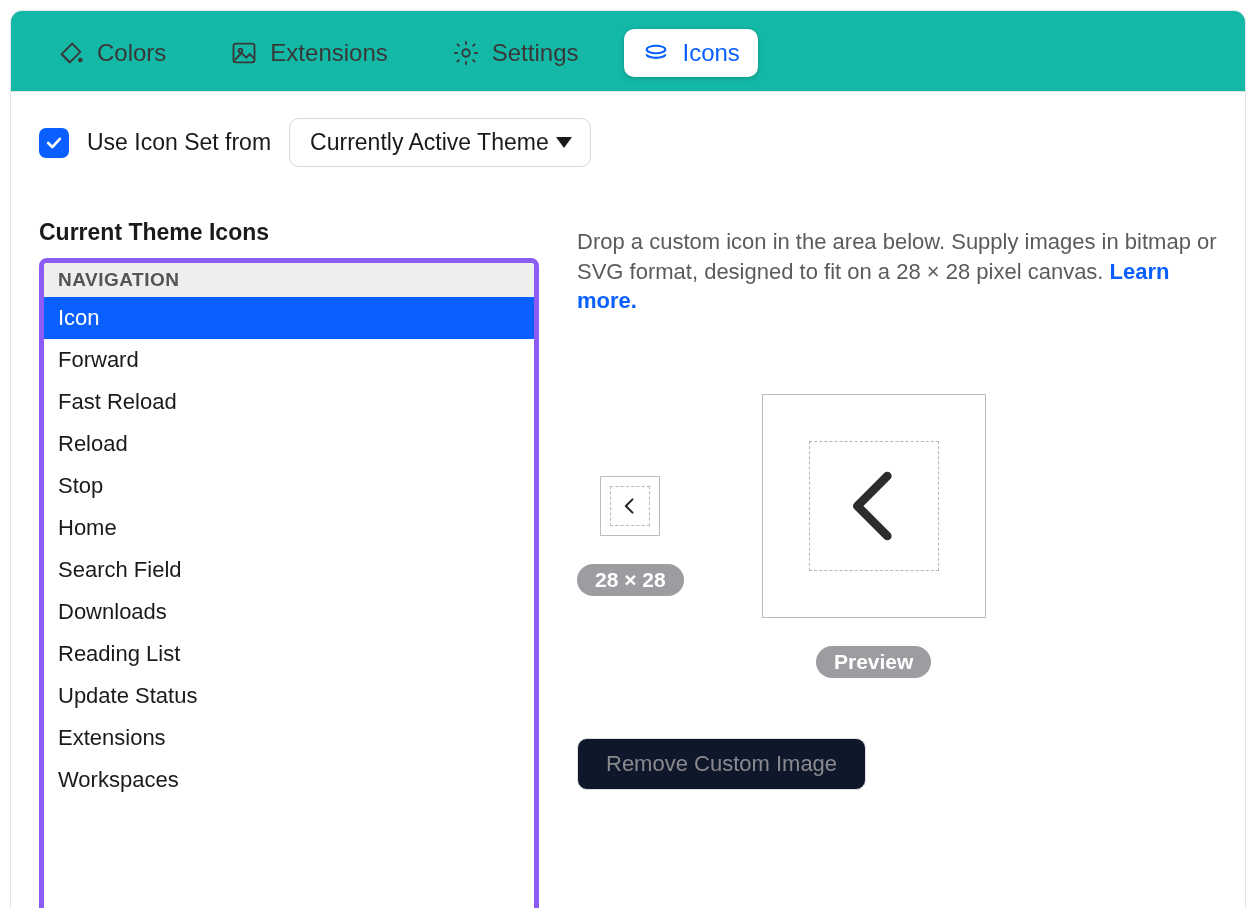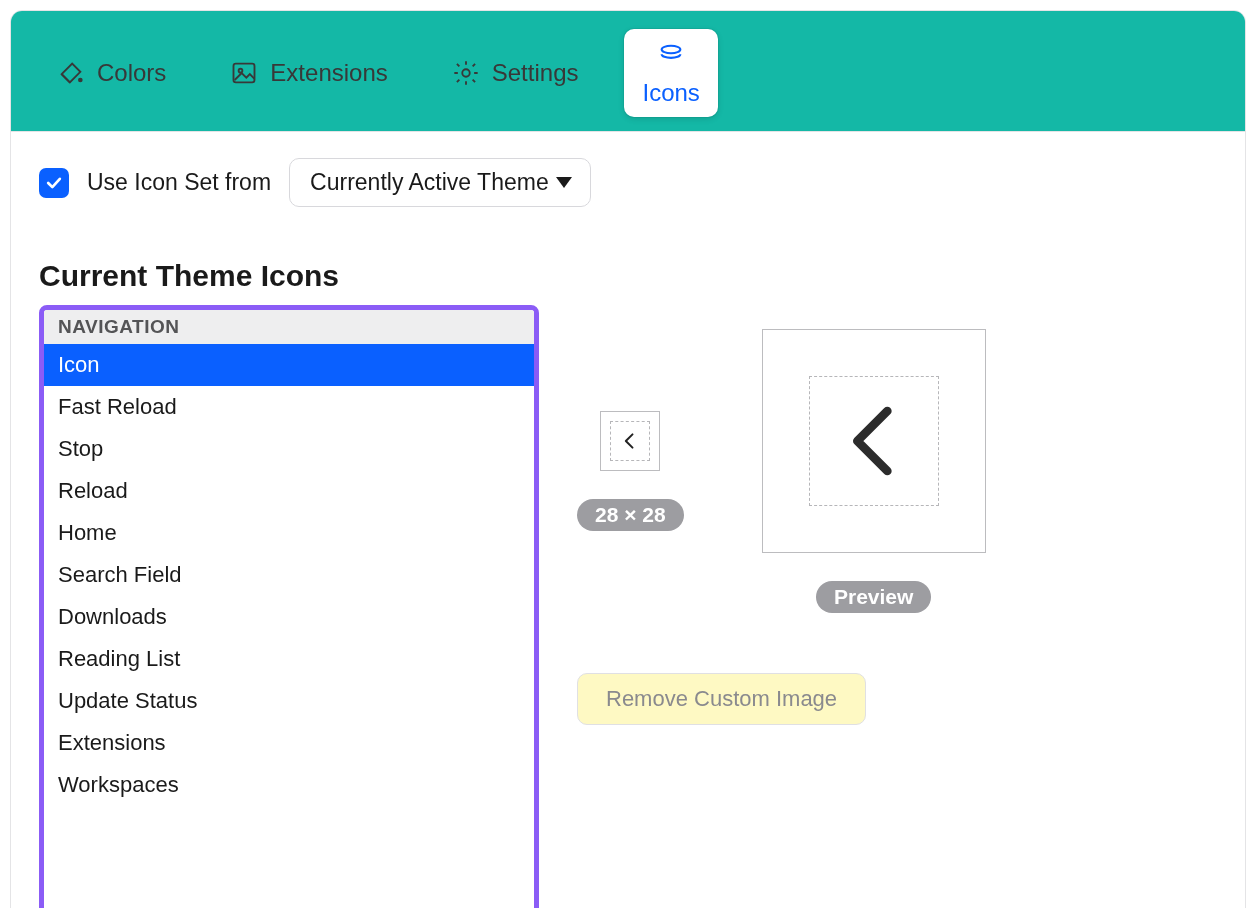--- a/index.html
+++ b/index.html
@@ -30,21 +30,20 @@
     padding: 10px 18px;
     border-radius: 10px;
     color: #383838;
     font-size: 24px;
     cursor: pointer;
   }
   .tab.active {
     background: #fff;
     color: #0a60ff;
     box-shadow: 0 2px 6px rgba(0,0,0,0.12), 0 0 0 1px rgba(0,0,0,0.05);
-    flex-direction: column;
   }
   .tab svg { width: 28px; height: 28px; display: block; }
   .tab.active svg { stroke: #0a60ff; }
   .content {
     padding: 26px 28px 24px 28px;
     background: #fff;
   }
   .row-top {
     display: flex;
     align-items: center;
@@ -77,21 +76,21 @@
     border-right: 8px solid transparent;
     border-top: 11px solid #1a1a1a;
   }
   .columns {
     display: flex;
     gap: 38px;
     align-items: flex-start;
   }
   .left-col { flex: 0 0 500px; }
   .section-title {
-    font-size: 30px;
+    font-size: 23px;
     font-weight: 700;
     margin-bottom: 12px;
   }
   .listbox {
     border: 5px solid #8b5cf6;
     border-radius: 8px;
     height: 740px;
     overflow: hidden;
     position: relative;
   }
@@ -172,21 +171,21 @@
     color: #fff;
     font-weight: 600;
     font-size: 21px;
     padding: 4px 18px;
     border-radius: 999px;
   }
   .remove-btn {
     align-self: flex-start;
     border: 1px solid #e0e0e3;
     border-radius: 10px;
-    background: #fef9c3;
+    background: #0f172a;
     color: #8a8a8e;
     font-size: 22px;
     padding: 12px 28px;
     cursor: pointer;
   }
 </style>
 </head>
 <body>
 
 <div class="panel">
@@ -248,35 +247,39 @@
     </div>
 
     <div class="columns">
 
       <div class="left-col">
         <div class="section-title">Current Theme Icons</div>
         <div class="listbox">
           <div class="list-inner">
             <div class="list-header">NAVIGATION</div>
             <div class="list-item selected">Icon</div>
+            <div class="list-item">Forward</div>
             <div class="list-item">Fast Reload</div>
+            <div class="list-item">Reload</div>
             <div class="list-item">Stop</div>
-            <div class="list-item">Reload</div>
             <div class="list-item">Home</div>
             <div class="list-item">Search Field</div>
             <div class="list-item">Downloads</div>
             <div class="list-item">Reading List</div>
             <div class="list-item">Update Status</div>
             <div class="list-item">Extensions</div>
             <div class="list-item">Workspaces</div>
           </div>
         </div>
       </div>
 
       <div class="right-col">
+        <div class="help">
+          <span>Drop a custom icon in the area below. Supply images in bitmap or SVG format, designed to fit on a 28&nbsp;×&nbsp;28 pixel canvas. </span><a href="#">Learn more.</a>
+        </div>
 
         <div class="preview-row">
           <div class="drop-col">
             <div class="drop-box">
               <div class="drop-box-inner">
                 <svg viewBox="0 0 24 24">
                   <path d="M15 4 L7 12 L15 20" fill="none" stroke="#222" stroke-width="2.4" stroke-linecap="round" stroke-linejoin="round"></path>
                 </svg>
               </div>
             </div>

